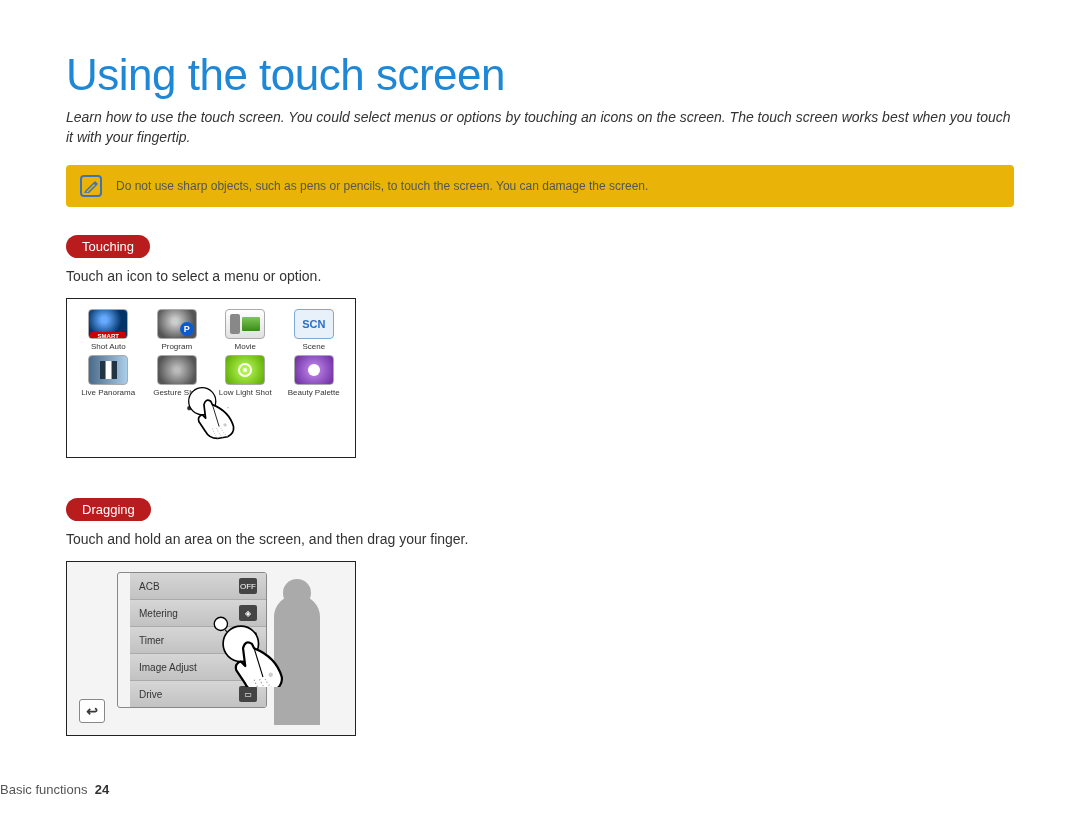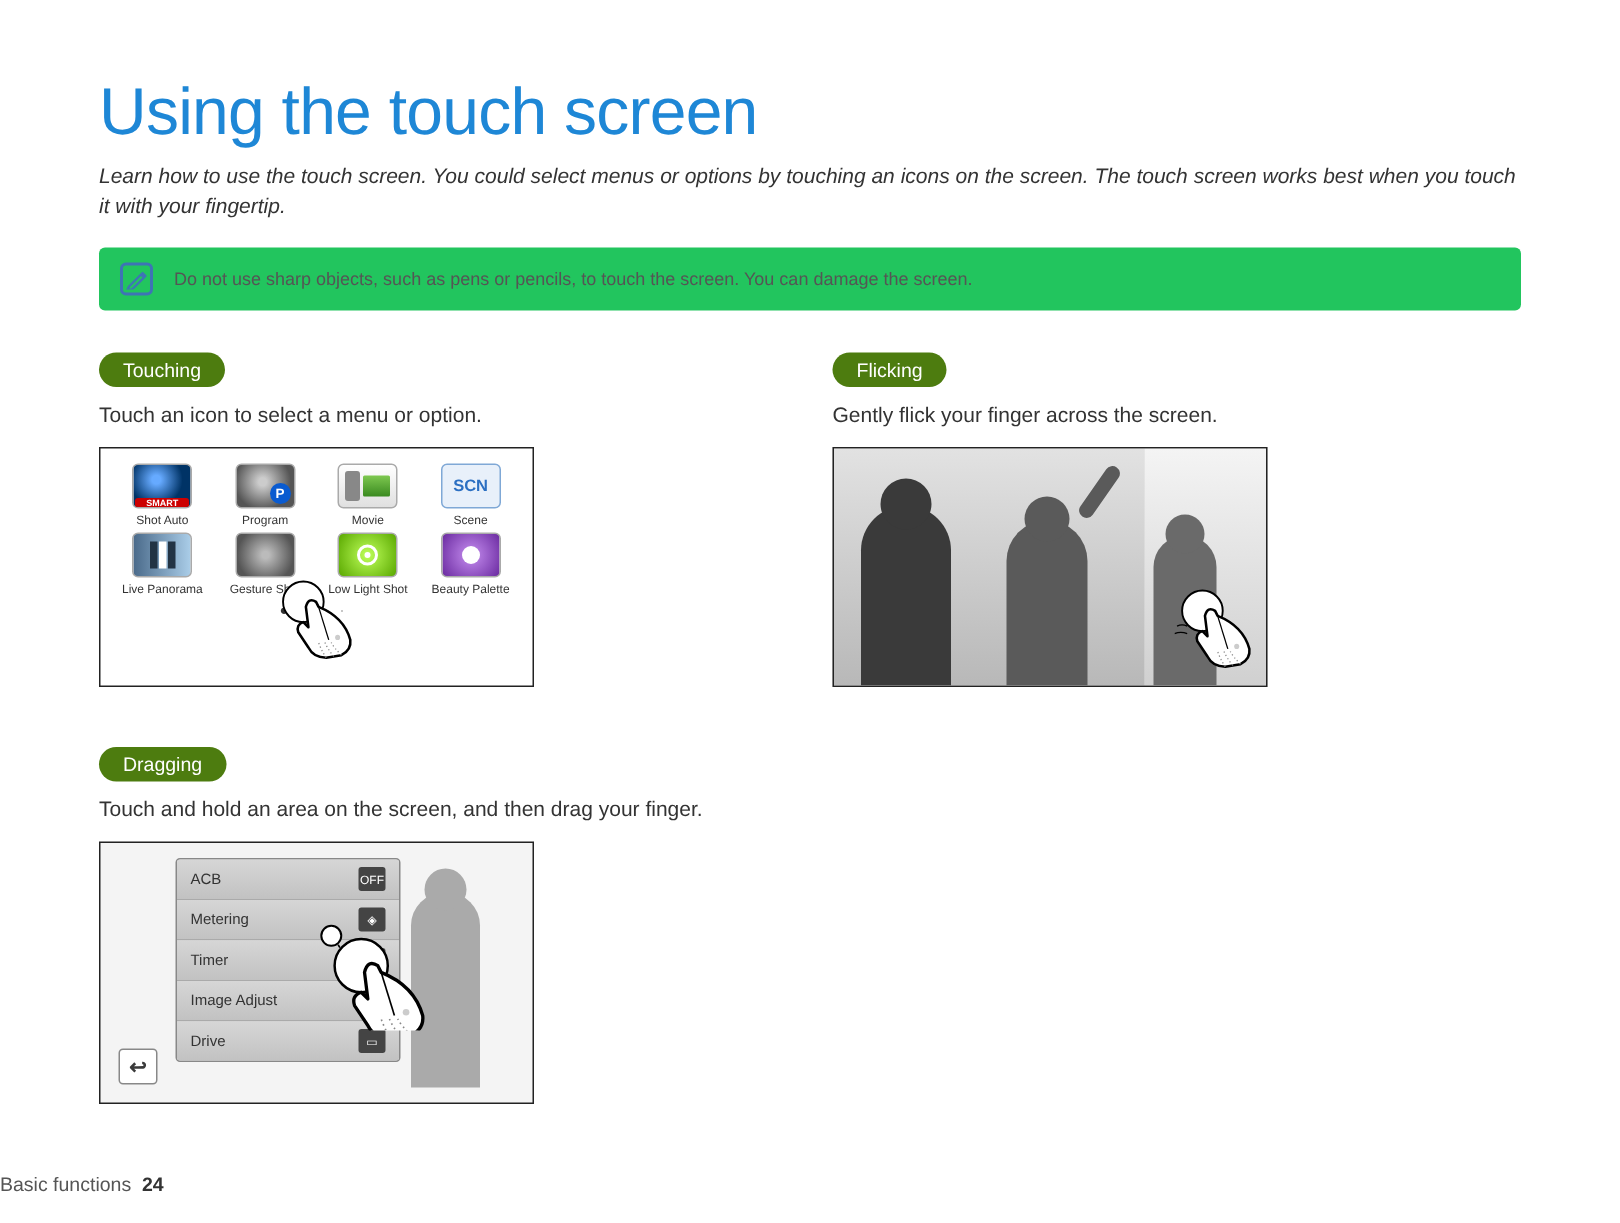--- a/index.html
+++ b/index.html
@@ -19,21 +19,21 @@
     letter-spacing: -0.5px;
   }
   .page-intro {
     font-size: 14px;
     color: #333;
     line-height: 1.4;
     margin-bottom: 18px;
     font-style: italic;
   }
   .note-box {
-    background: #22c55e;
+    background: #eab308;
     border-radius: 4px;
     padding: 10px 14px;
     display: flex;
     align-items: center;
     gap: 14px;
     margin-bottom: 28px;
   }
   .note-icon {
     width: 22px;
     height: 22px;
@@ -54,21 +54,21 @@
   .columns {
     display: grid;
     grid-template-columns: 1fr 1fr;
     gap: 30px;
   }
   .section {
     margin-bottom: 40px;
   }
   .section-chip {
     display: inline-block;
-    background: #4d7c0f;
+    background: #b91c1c;
     color: #fff;
     padding: 4px 16px;
     border-radius: 12px;
     font-size: 13px;
     margin-bottom: 10px;
   }
   .section-desc {
     font-size: 14px;
     color: #333;
     margin-bottom: 14px;
@@ -246,20 +246,21 @@
     position: relative;
   }
   .drag-menu {
     width: 150px;
     border-radius: 3px;
     overflow: hidden;
     border: 1px solid #888;
     position: absolute;
     left: 50px;
     top: 10px;
+    padding-left: 12px;
   }
   .drag-row {
     display: flex;
     justify-content: space-between;
     align-items: center;
     padding: 5px 9px;
     font-size: 10px;
     background: linear-gradient(#d6d6d6,#c2c2c2);
     border-bottom: 1px solid #aaa;
     color: #333;
@@ -459,40 +460,17 @@
           <svg class="finger-svg" viewBox="0 0 65 65">
             <path d="M 10 10 L 20 26" stroke="#000" stroke-width="1" stroke-dasharray="2 2"></path>
             <circle cx="8" cy="8" r="6" fill="#fff" stroke="#000" stroke-width="1.2"></circle>
             <use href="#pointer-hand" transform="translate(8,8)"></use>
           </svg>
         </div>
       </div>
     </div>
   </div>
 
-  <div>
-
-    <div class="section">
-      <div class="section-chip">Flicking</div>
-      <p class="section-desc">Gently flick your finger across the screen.</p>
-      <div class="screen flick-screen">
-        <div class="flick-left">
-          <div class="silhouette sil1"></div>
-          <div class="silhouette sil2"></div>
-        </div>
-        <div class="flick-right">
-          <div class="silhouette sil3"></div>
-          <div class="flick-hand">
-            <svg class="finger-svg" viewBox="0 0 65 65">
-              <path d="M 2 30 Q 6 28 10 30" stroke="#000" stroke-width="1" fill="none"></path>
-              <path d="M 0 36 Q 5 34 10 36" stroke="#000" stroke-width="1" fill="none"></path>
-              <use href="#pointer-hand" transform="translate(4,0)"></use>
-            </svg>
-          </div>
-        </div>
-      </div>
-    </div>
-  </div>
 </div>
 
 <div class="footer">
   <span>Basic functions</span>&nbsp;&nbsp;<span class="page-num">24</span>
 </div>
 
 </body></html>

